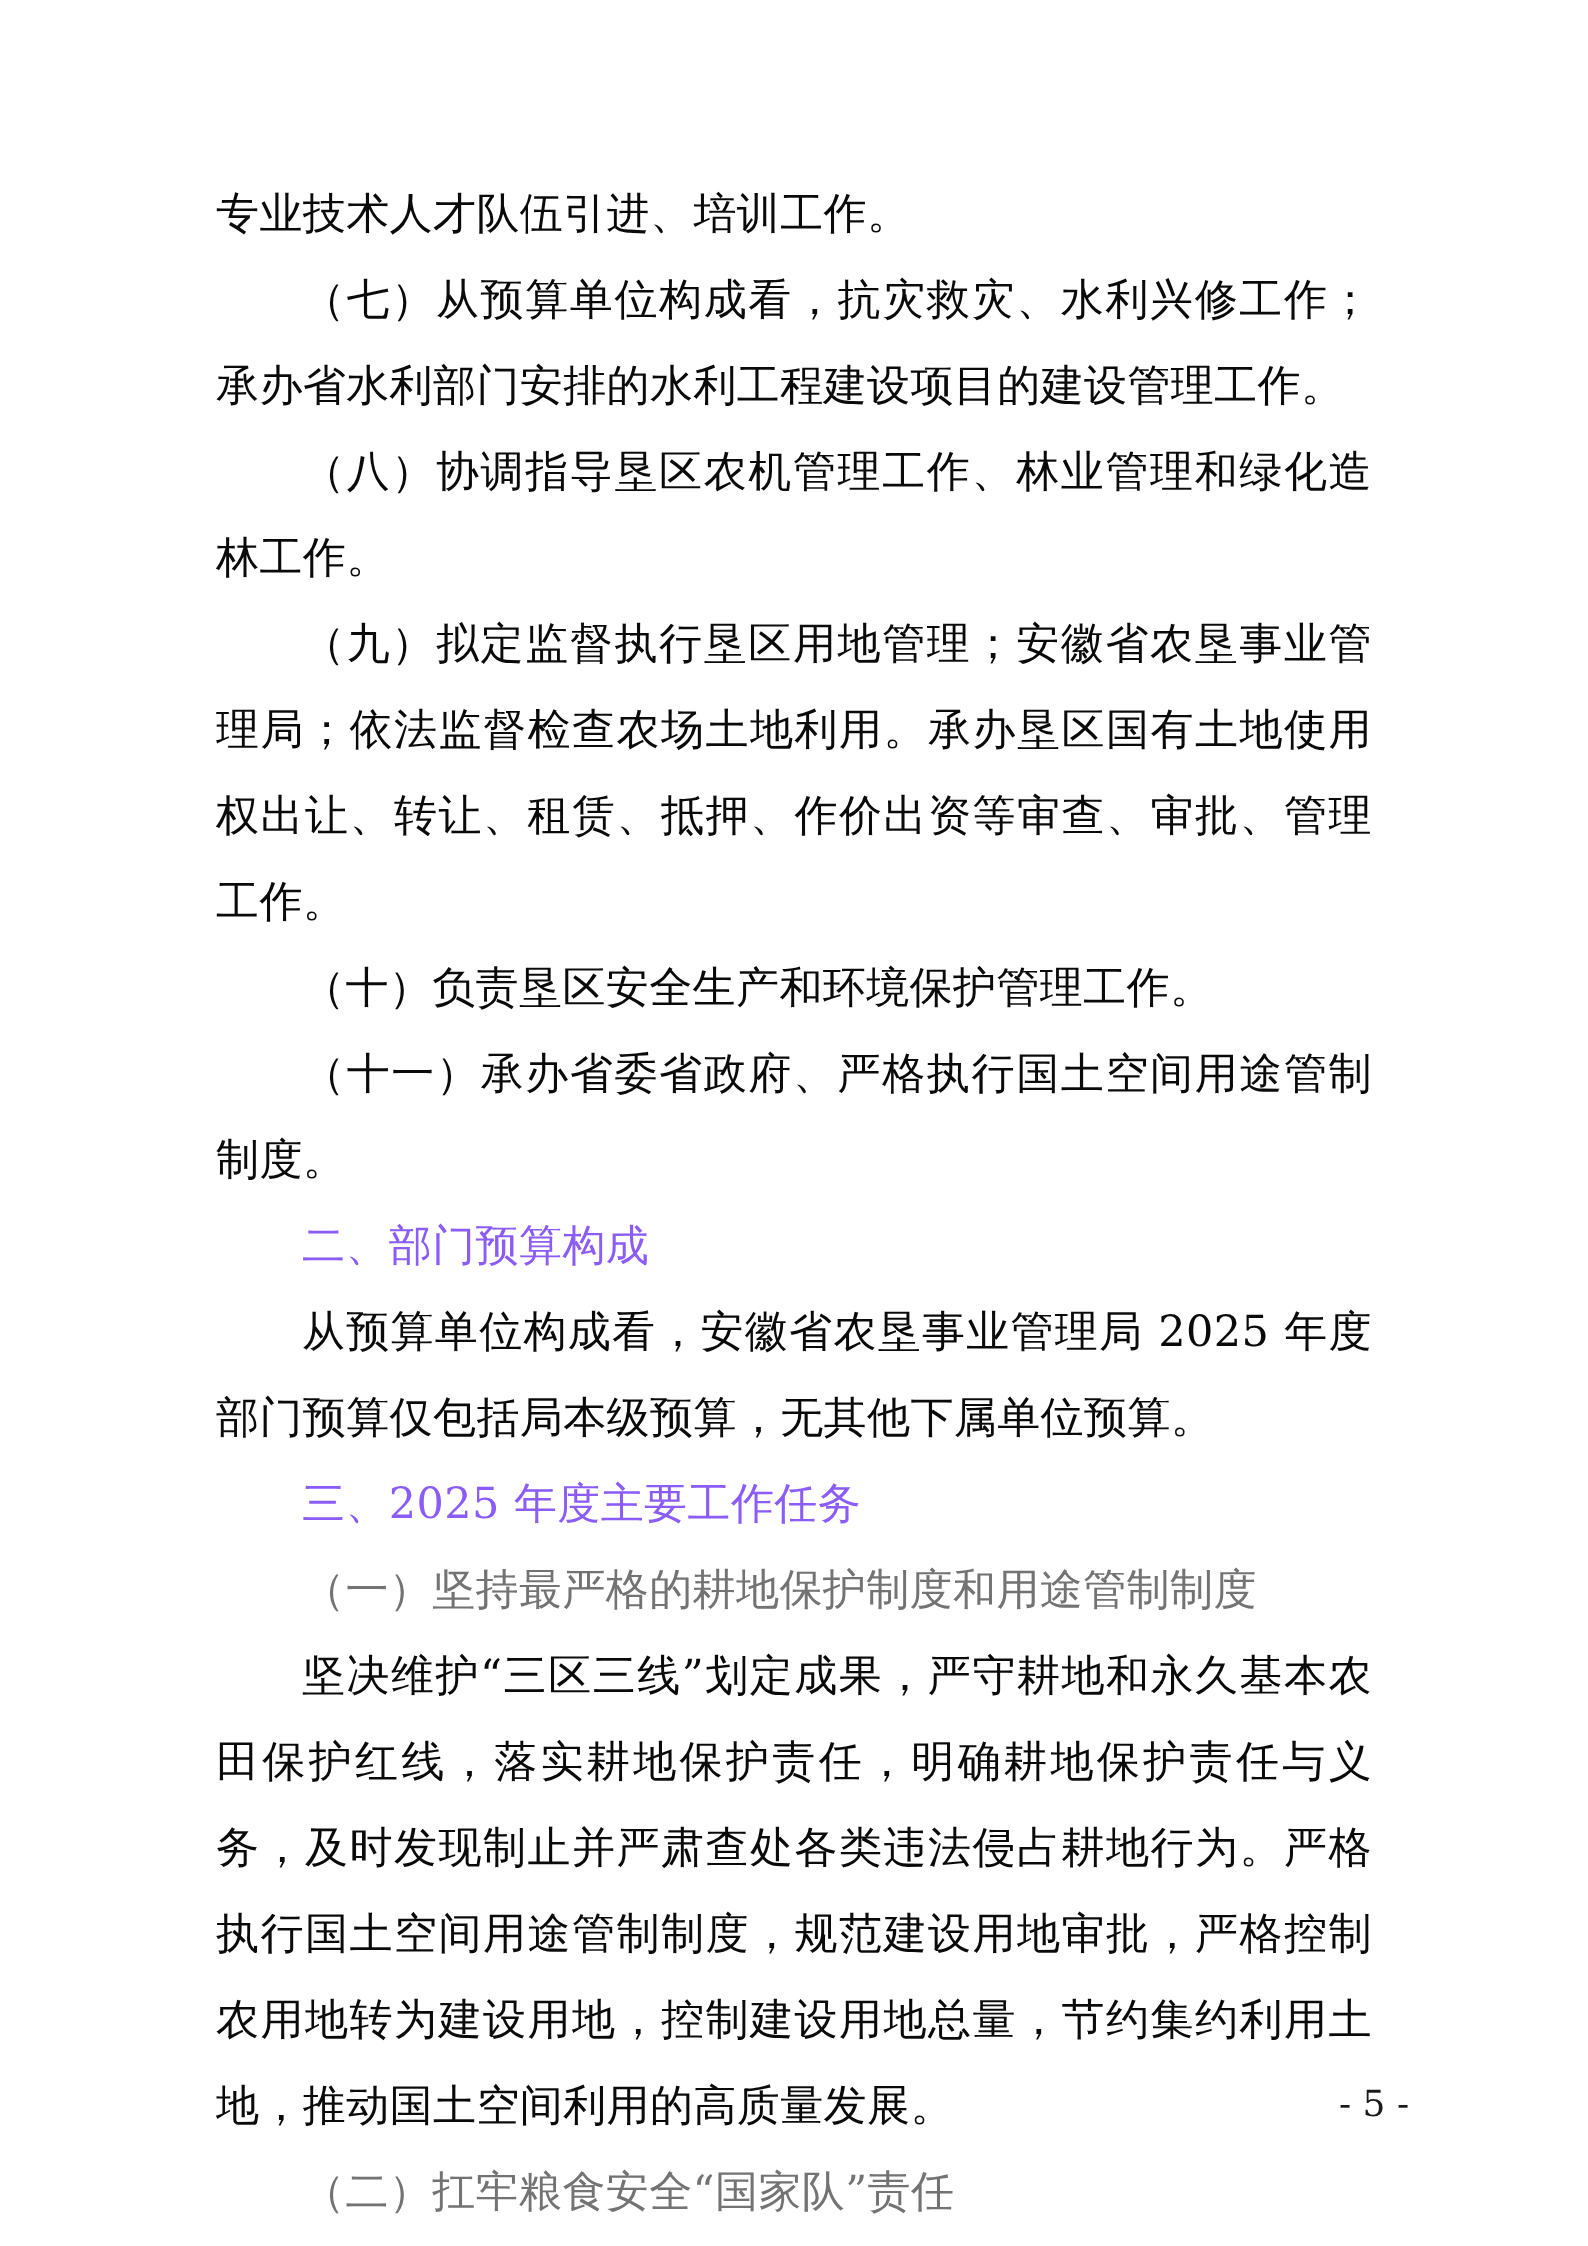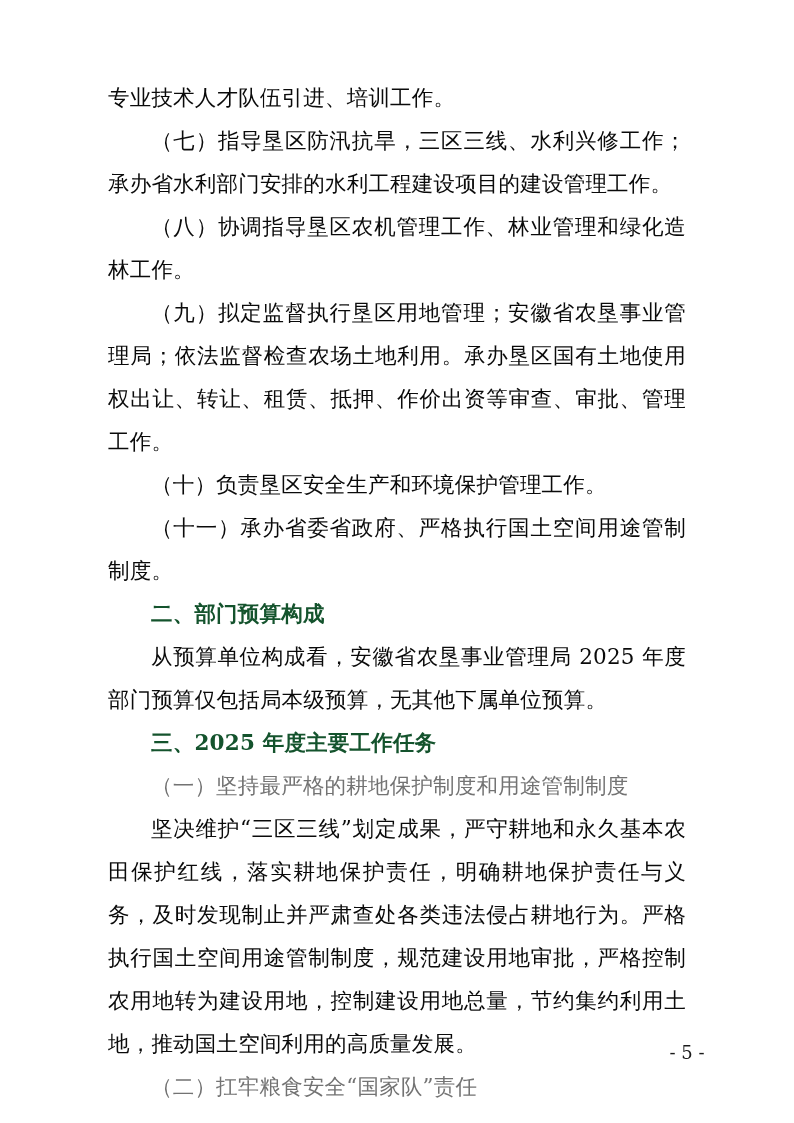--- a/index.html
+++ b/index.html
@@ -12,42 +12,42 @@
     width: 794px;
     height: 1123px;
     background: #ffffff;
     margin: 0 auto;
     overflow: hidden;
     box-sizing: border-box;
   }
   .content {
     position: absolute;
     left: 108px;
-    top: 76px;
+    top: 86px;
     width: 578px;
   }
   .para {
     font-family: "DejaVu Serif", "Liberation Serif", serif;
     font-size: 21.5px;
     line-height: 43px;
     color: #0a0a0a;
     text-align: justify;
     text-justify: inter-ideograph;
     margin: 0;
     letter-spacing: 0.2px;
   }
   .indent {
     text-indent: 43px;
   }
   .heading {
     font-family: "DejaVu Serif", "Liberation Serif", serif;
     font-size: 21.5px;
     line-height: 43px;
-    color: #14532d;
-    font-weight: bold;
+    color: #8b5cf6;
+    font-weight: normal;
     margin: 0;
     text-indent: 43px;
     letter-spacing: 0.2px;
   }
   .subheading {
     font-family: "DejaVu Serif", "Liberation Serif", serif;
     font-size: 21.5px;
     line-height: 43px;
     color: #737373;
     margin: 0;
@@ -69,21 +69,21 @@
     display: inline-block;
   }
 </style>
 </head>
 <body>
 
 <div class="page">
   <div class="content">
 
     <p class="para">专业技术人才队伍引进、培训工作。</p>
-    <p class="para indent">（七）指导垦区防汛抗旱，三区三线、水利兴修工作；承办省水利部门安排的水利工程建设项目的建设管理工作。</p>
+    <p class="para indent">（七）从预算单位构成看，抗灾救灾、水利兴修工作；承办省水利部门安排的水利工程建设项目的建设管理工作。</p>
     <p class="para indent">（八）协调指导垦区农机管理工作、林业管理和绿化造林工作。</p>
     <p class="para indent">（九）拟定监督执行垦区用地管理；安徽省农垦事业管理局；依法监督检查农场土地利用。承办垦区国有土地使用权出让、转让、租赁、抵押、作价出资等审查、审批、管理工作。</p>
     <p class="para indent">（十）负责垦区安全生产和环境保护管理工作。</p>
     <p class="para indent">（十一）承办省委省政府、严格执行国土空间用途管制制度。</p>
     <p class="heading">二、部门预算构成</p>
     <p class="para indent">从预算单位构成看，安徽省农垦事业管理局 2025 年度部门预算仅包括局本级预算，无其他下属单位预算。</p>
     <p class="heading">三、2025 年度主要工作任务</p>
     <p class="subheading">（一）坚持最严格的耕地保护制度和用途管制制度</p>
     <p class="para indent">坚决维护“三区三线”划定成果，严守耕地和永久基本农田保护红线，落实耕地保护责任，明确耕地保护责任与义务，及时发现制止并严肃查处各类违法侵占耕地行为。严格执行国土空间用途管制制度，规范建设用地审批，严格控制农用地转为建设用地，控制建设用地总量，节约集约利用土地，推动国土空间利用的高质量发展。</p>
     <p class="subheading">（二）扛牢粮食安全“国家队”责任</p>

